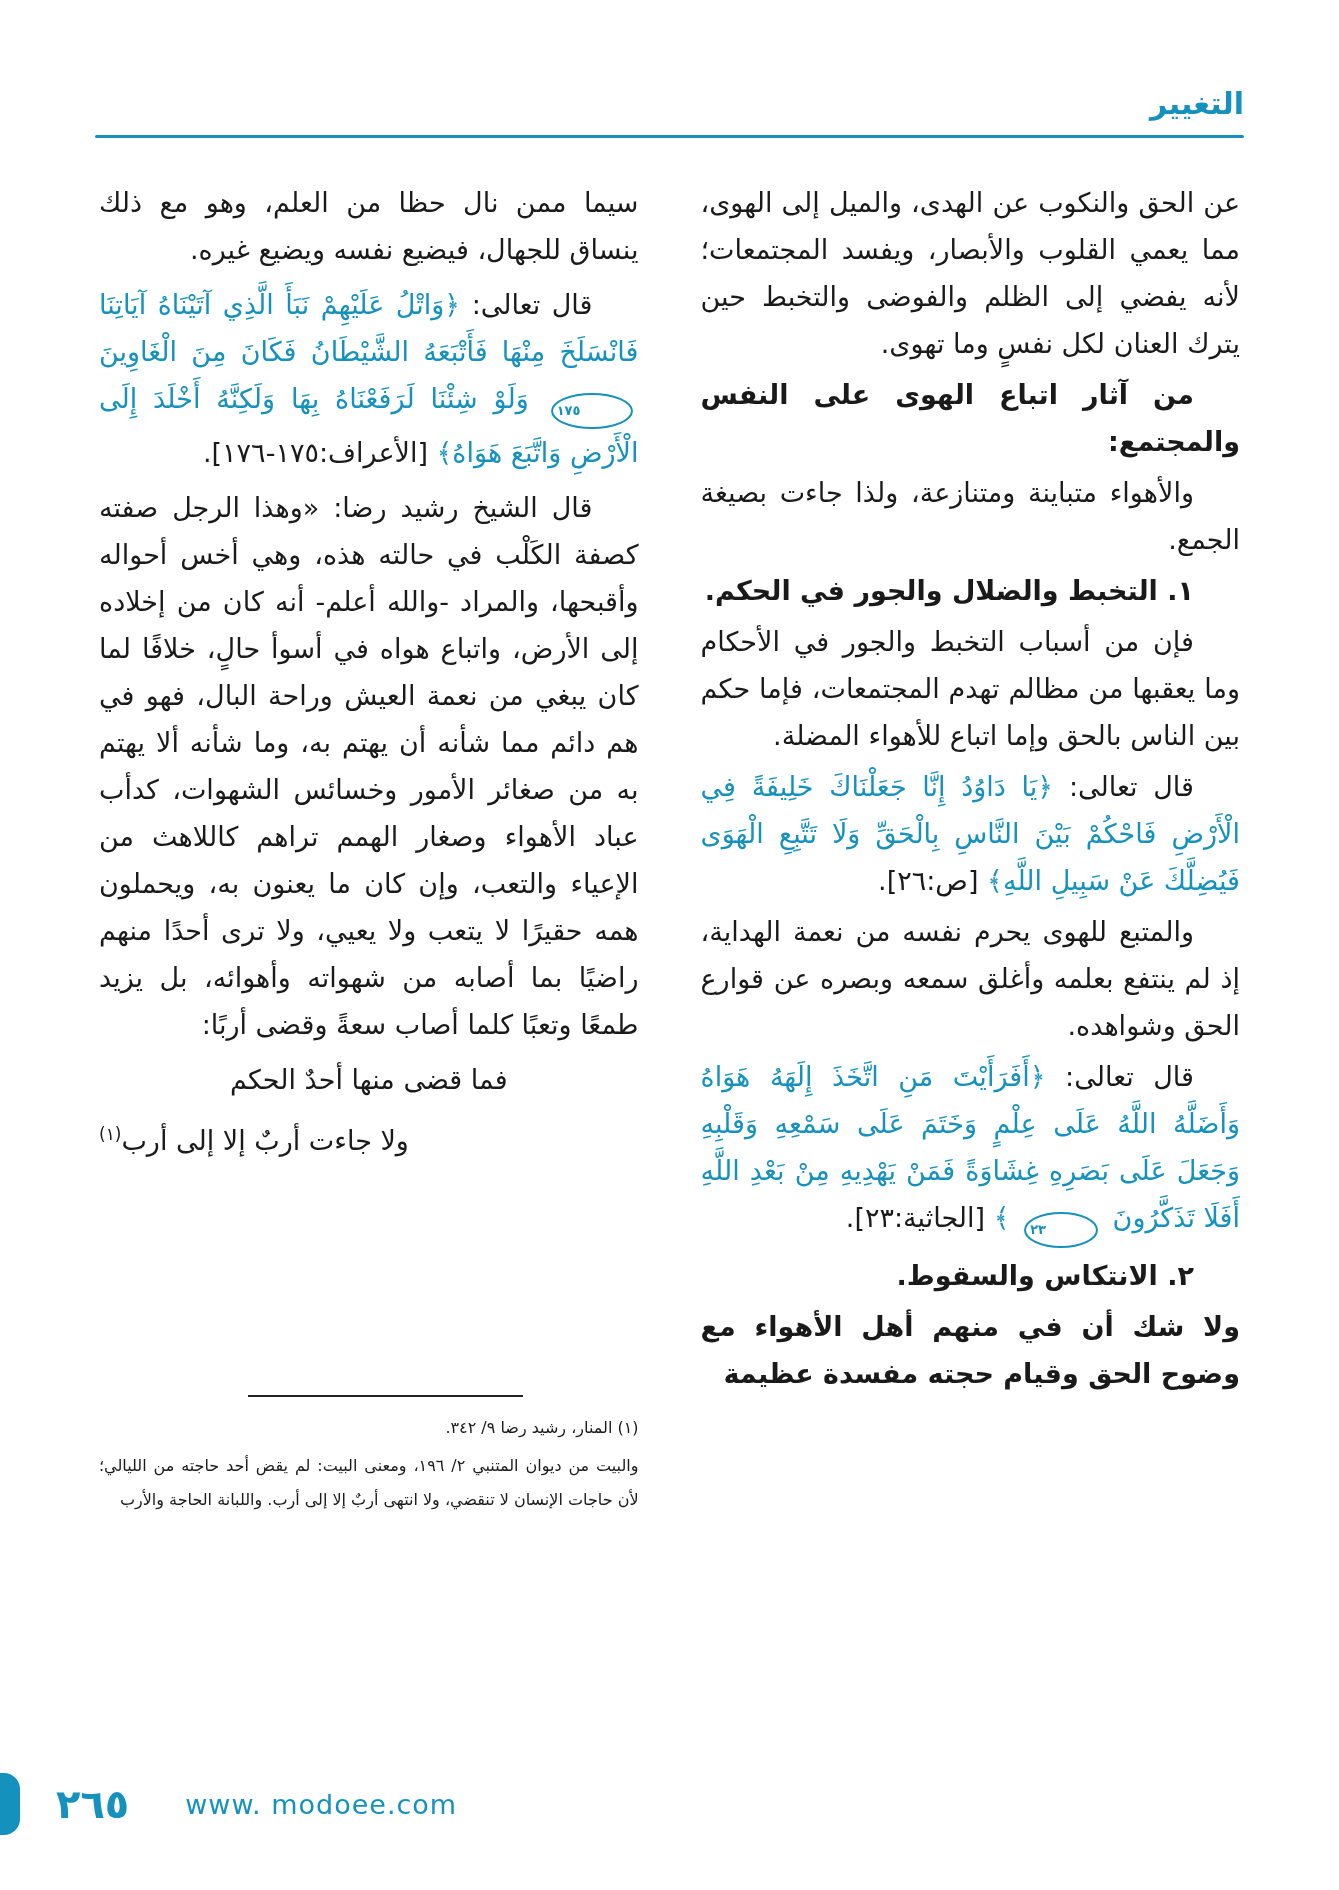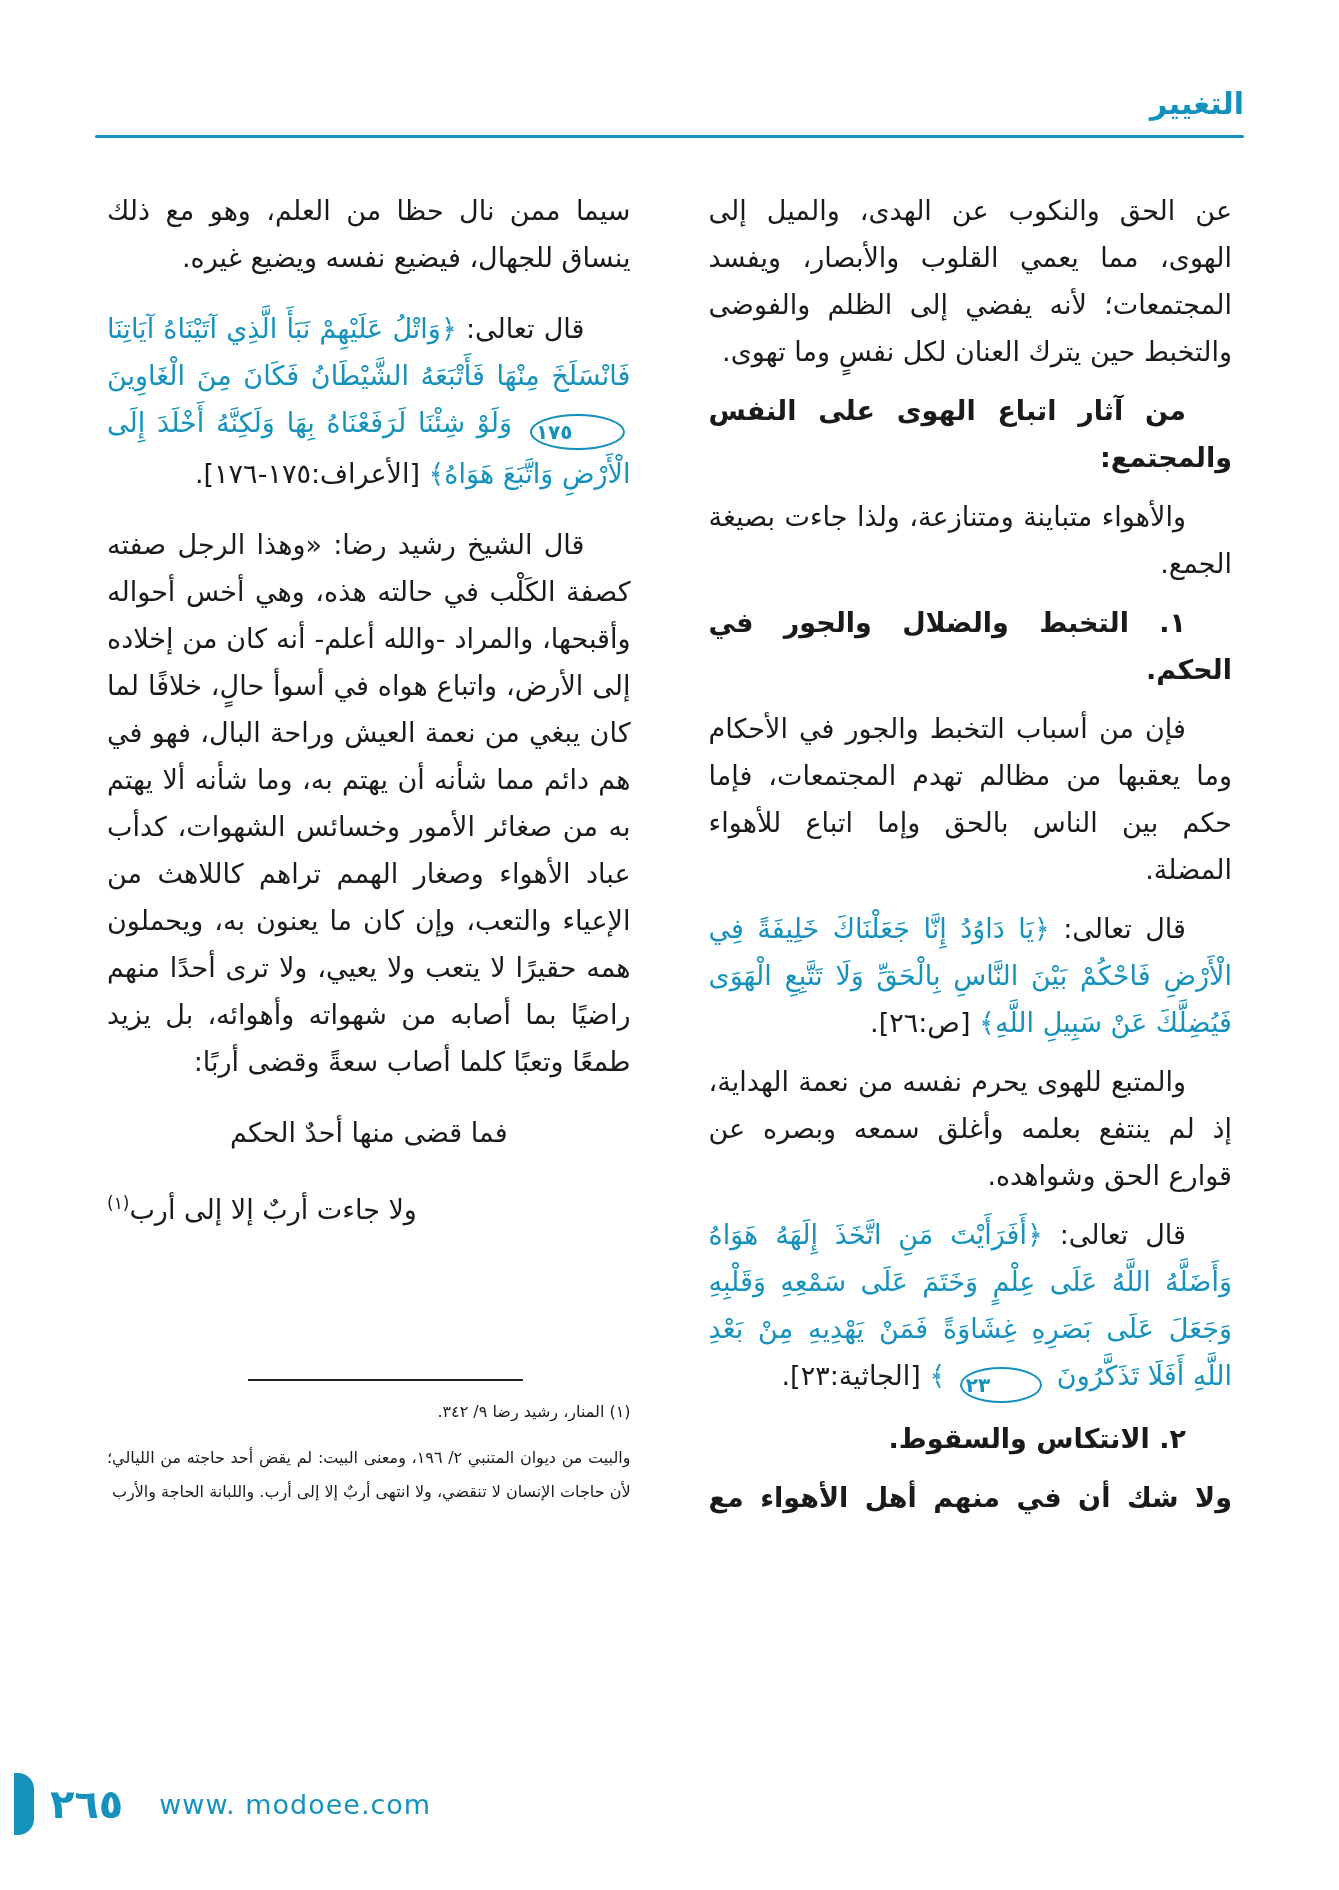--- a/index.html
+++ b/index.html
@@ -25,51 +25,52 @@
     padding: 34px 95px 0 95px;
     height: 1380px;
     overflow: hidden;
   }
   .col {
     flex: 1 1 0;
     font-size: 27px;
     line-height: 47px;
     text-align: justify;
   }
-  .col p { margin: 12px; }
+  .col p { margin: 4px; }
   .indent { text-indent: 46px; }
   .bold { font-weight: bold; }
   .quran { color: var(--accent); }
 
   .ayah-marker {
     display: inline-block;
     min-width: 36px; height: 36px; padding: 0 4px;
     border: 2px solid var(--accent);
     border-radius: 50%;
     color: var(--accent);
-    font-size: 20px; line-height: 32px; font-weight: bold;
+    font-size: 13px; line-height: 32px; font-weight: bold;
     text-align: center;
     vertical-align: -7px;
     margin: 0 6px;
   }
 
   .col-left { display: flex; flex-direction: column; }
   .verse-line-1 { text-align: center; }
   .verse-line-2 { text-align: left; }
   .fn-mark { font-size: 17px; }
 
   .footnote { margin-top: auto; font-size: 16px; line-height: 34px; }
   .fn-rule { width: 275px; height: 2px; background: #222; margin: 0 120px 14px auto; }
   .fn-p { text-align: justify; margin: 0; }
 
   .footer {
-    position: absolute; left: 14px; bottom: 55px;
+    position: absolute; left: 0; bottom: 55px;
     direction: ltr;
     display: flex; align-items: center;
     height: 62px;
+    gap: 20px;
   }
   .edge-tab { width: 20px; height: 62px; background: var(--accent); border-radius: 0 16px 16px 0; }
   .page-number { color: var(--accent); font-size: 40px; font-weight: bold; margin-left: 16px; line-height: 1; }
   .site-url { color: var(--accent); font-size: 27px; margin-left: 36px; letter-spacing: 1px; }
 </style>
 </head>
 <body>
 
 <div class="page">
 

